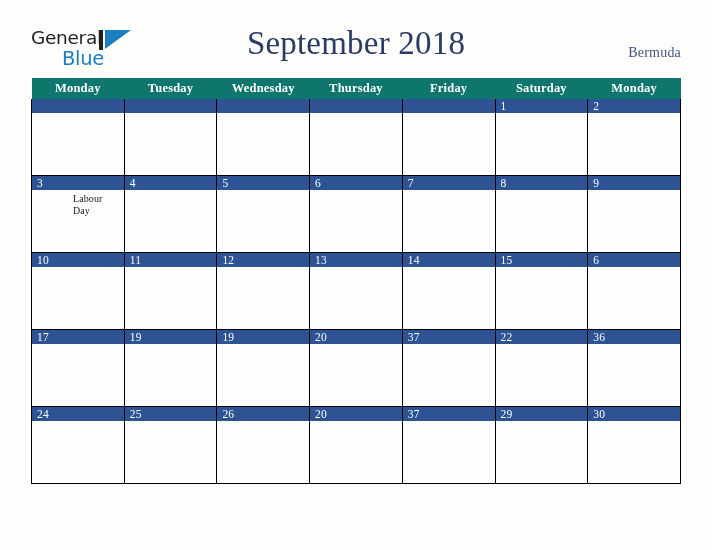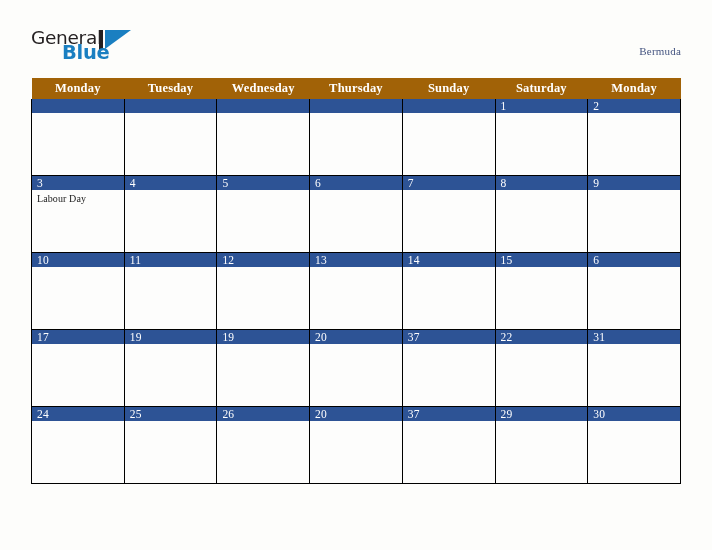--- a/index.html
+++ b/index.html
@@ -55,23 +55,22 @@
   .logo-mark {
     position: absolute;
     left: 68px;
     top: 1px;
     width: 34px;
     height: 20px;
   }
   .logo-row-2 {
     position: absolute;
     left: 31px;
-    top: 14px;
+    top: 20px;
     height: 24px;
-    font-weight: bold;
   }
   .logo-blue {
     font-family: "DejaVu Sans", sans-serif;
     font-size: 19.5px;
     color: #1a7fc1;
     letter-spacing: -0.3px;
   }
 
   .title {
     position: absolute;
@@ -83,37 +82,37 @@
     font-size: 33px;
     color: #2c3a68;
     letter-spacing: 0.2px;
   }
 
   .country {
     position: absolute;
     right: 31px;
     top: 45px;
     font-family: "Liberation Serif", serif;
-    font-size: 11px;
+    font-size: 14px;
     color: #445480;
     letter-spacing: 0.2px;
   }
 
   
   .calendar {
     position: absolute;
     left: 31px;
     top: 78px;
     width: 650px;
     border-collapse: collapse;
     table-layout: fixed;
   }
 
   .calendar th {
-    background: #a16207;
+    background: #0f766e;
     color: #ffffff;
     font-family: "Liberation Serif", serif;
     font-size: 12.5px;
     font-weight: bold;
     height: 21px;
     padding: 0;
     text-align: center;
     letter-spacing: 0.2px;
     border: none;
   }
@@ -146,20 +145,21 @@
 
   .events {
     padding: 3px 4px 0 5px;
   }
   .event {
     font-family: "Liberation Serif", serif;
     font-size: 10px;
     color: #1a1a1a;
     line-height: 12px;
     letter-spacing: 0.1px;
+    margin-left: 36px;
   }
 </style>
 </head>
 <body>
 
 <div class="page">
 
   <div class="header">
 
     <div class="logo">
@@ -170,31 +170,32 @@
             <rect x="0" y="0" width="4" height="20" fill="#231f20"></rect>
             <polygon points="6,0 32,0 6,19" fill="#1a7fc1"></polygon>
           </svg>
         </span>
       </div>
       <div class="logo-row-2">
         <span class="logo-blue">Blue</span>
       </div>
     </div>
 
+    <div class="title">September 2018</div>
     <div class="country">Bermuda</div>
   </div>
 
   <table class="calendar">
     <thead>
       <tr id="weekday-row">
           <th>Monday</th>
           <th>Tuesday</th>
           <th>Wednesday</th>
           <th>Thursday</th>
-          <th>Sunday</th>
+          <th>Friday</th>
           <th>Saturday</th>
           <th>Monday</th>
         </tr>
     </thead>
     <tbody id="weeks-body">
         <tr>
           <td>
             <span class="daynum empty"></span>
             <div class="events"></div>
           </td>
@@ -304,21 +305,21 @@
           </td>
           <td>
             <span class="daynum">37</span>
             <div class="events"></div>
           </td>
           <td>
             <span class="daynum">22</span>
             <div class="events"></div>
           </td>
           <td>
-            <span class="daynum">31</span>
+            <span class="daynum">36</span>
             <div class="events"></div>
           </td>
         </tr>
         <tr>
           <td>
             <span class="daynum">24</span>
             <div class="events"></div>
           </td>
           <td>
             <span class="daynum">25</span>

